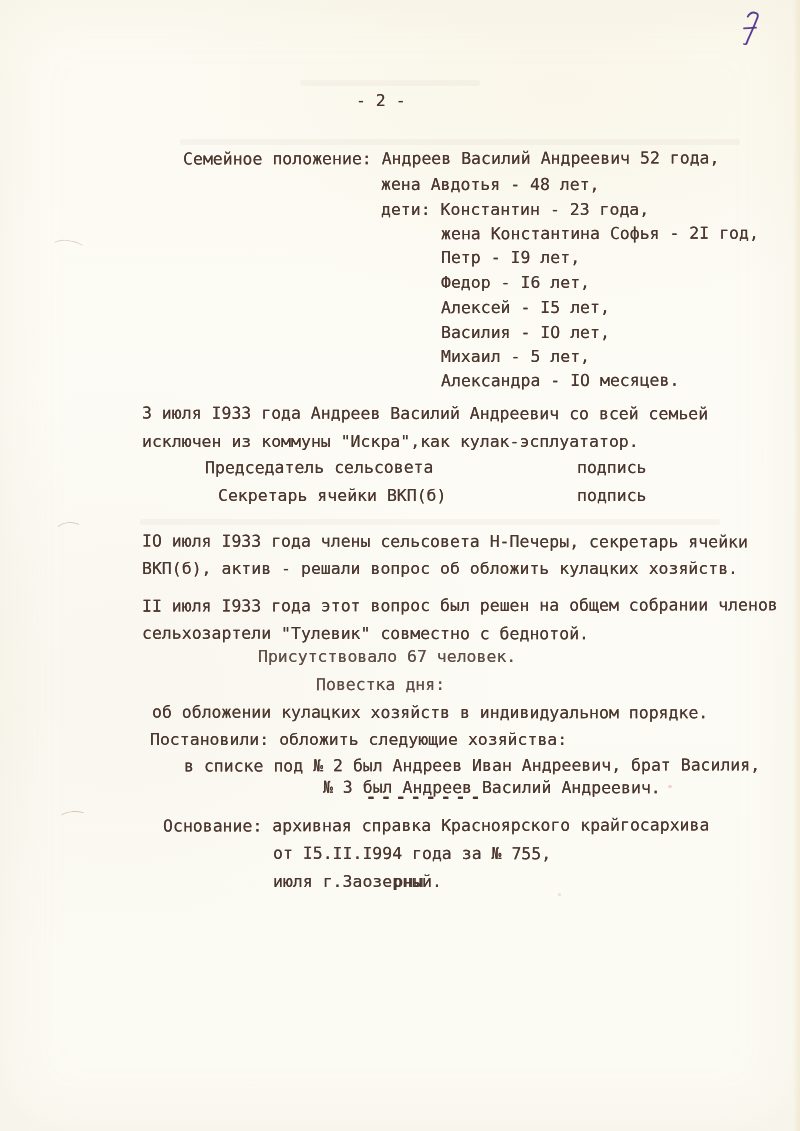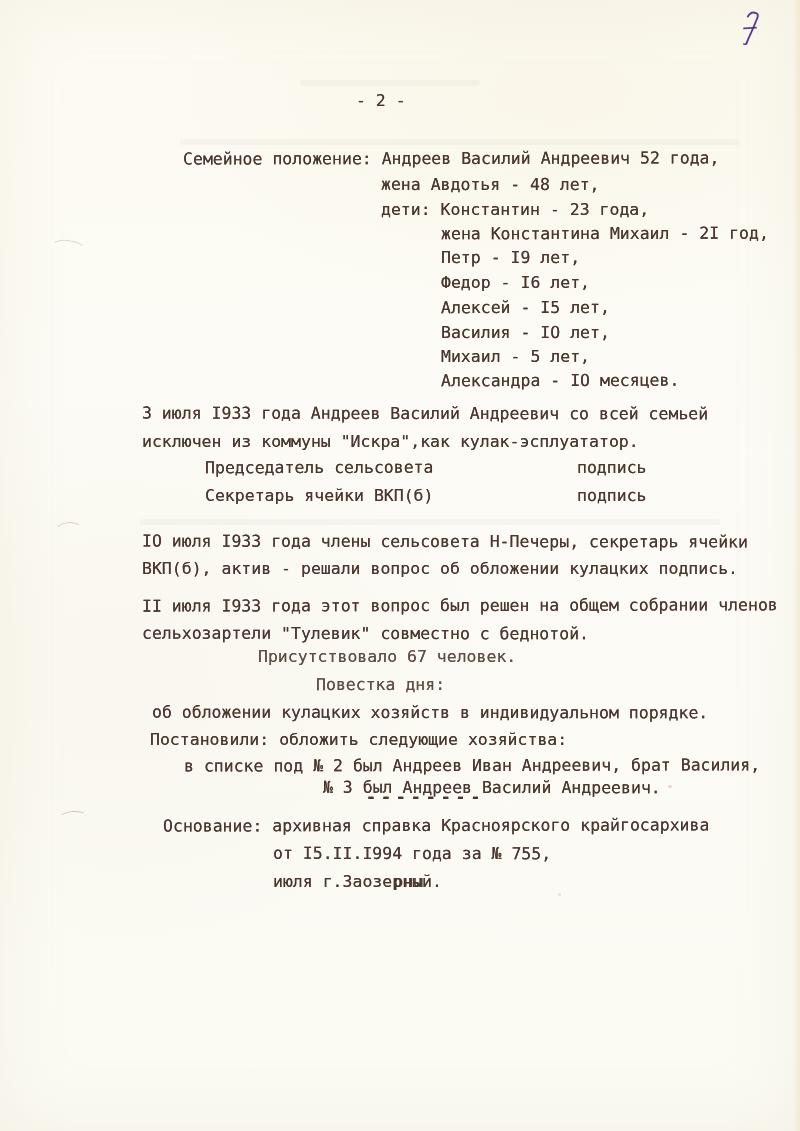--- a/index.html
+++ b/index.html
@@ -53,38 +53,38 @@
   <path d="M6 8 Q9 2 14 4 Q17 5 15.5 9 Q13 17 10 25 Q8 30 6.5 35" fill="none" stroke="#4c2b8c" stroke-width="1.9" stroke-linecap="round" opacity="0.92"></path>
   <path d="M3 20 L15 18.5" fill="none" stroke="#4c2b8c" stroke-width="1.7" stroke-linecap="round" opacity="0.9"></path>
   <path d="M6.5 35 Q5 36.5 4 35.5" fill="none" stroke="#4c2b8c" stroke-width="1.5" stroke-linecap="round" opacity="0.85"></path>
 </svg>
 
 <div class="tl" style="left:356px;top:91px">- 2 -</div>
 
 <div class="tl" style="left:183px;top:149px">Семейное положение: Андреев Василий Андреевич 52 года,</div>
 <div class="tl" style="left:381px;top:175px">жена Авдотья - 48 лет,</div>
 <div class="tl" style="left:381px;top:200px">дети: Константин - 23 года,</div>
-<div class="tl" style="left:441px;top:224px">жена Константина Михаил - 2I год,</div>
+<div class="tl" style="left:441px;top:224px">жена Константина Софья - 2I год,</div>
 <div class="tl" style="left:441px;top:248px">Петр - I9 лет,</div>
 <div class="tl" style="left:441px;top:273px">Федор - I6 лет,</div>
 <div class="tl" style="left:441px;top:298px">Алексей - I5 лет,</div>
 <div class="tl" style="left:441px;top:323px">Василия - IO лет,</div>
 <div class="tl" style="left:441px;top:347px">Михаил - 5 лет,</div>
 <div class="tl" style="left:441px;top:371px">Александра - IO месяцев.</div>
 
 <div class="tl" style="left:142px;top:404px">3 июля I933 года Андреев Василий Андреевич со всей семьей</div>
 <div class="tl" style="left:142px;top:432px">исключен из коммуны "Искра",как кулак-эсплуататор.</div>
 
 <div class="tl" style="left:205px;top:458px">Председатель сельсовета</div>
 <div class="tl" style="left:577px;top:458px">подпись</div>
-<div class="tl" style="left:205px;top:486px">Секретарь ячейки ВКП(б)</div>
+<div class="tl" style="left:218px;top:486px">Секретарь ячейки ВКП(б)</div>
 <div class="tl" style="left:577px;top:486px">подпись</div>
 
 <div class="tl" style="left:142px;top:532px">IO июля I933 года члены сельсовета Н-Печеры, секретарь ячейки</div>
-<div class="tl" style="left:142px;top:559px">ВКП(б), актив - решали вопрос об обложении кулацких подпись.</div>
+<div class="tl" style="left:142px;top:559px">ВКП(б), актив - решали вопрос об обложить кулацких хозяйств.</div>
 
 <div class="tl" style="left:142px;top:596px">II июля I933 года этот вопрос был решен на общем собрании членов</div>
 <div class="tl" style="left:142px;top:624px">сельхозартели "Тулевик" совместно с беднотой.</div>
 <div class="tl lighter" style="left:258px;top:647px">Присутствовало 67 человек.</div>
 <div class="tl lighter" style="left:316px;top:675px">Повестка дня:</div>
 <div class="tl" style="left:152px;top:703px">об обложении кулацких хозяйств в индивидуальном порядке.</div>
 <div class="tl" style="left:150px;top:730px">Постановили: обложить следующие хозяйства:</div>
 <div class="tl" style="left:184px;top:756px">в списке под № 2 был Андреев Иван Андреевич, брат Василия,</div>
 <div class="tl" style="left:323px;top:778px">№ 3 был Андреев Василий Андреевич.</div>
 

